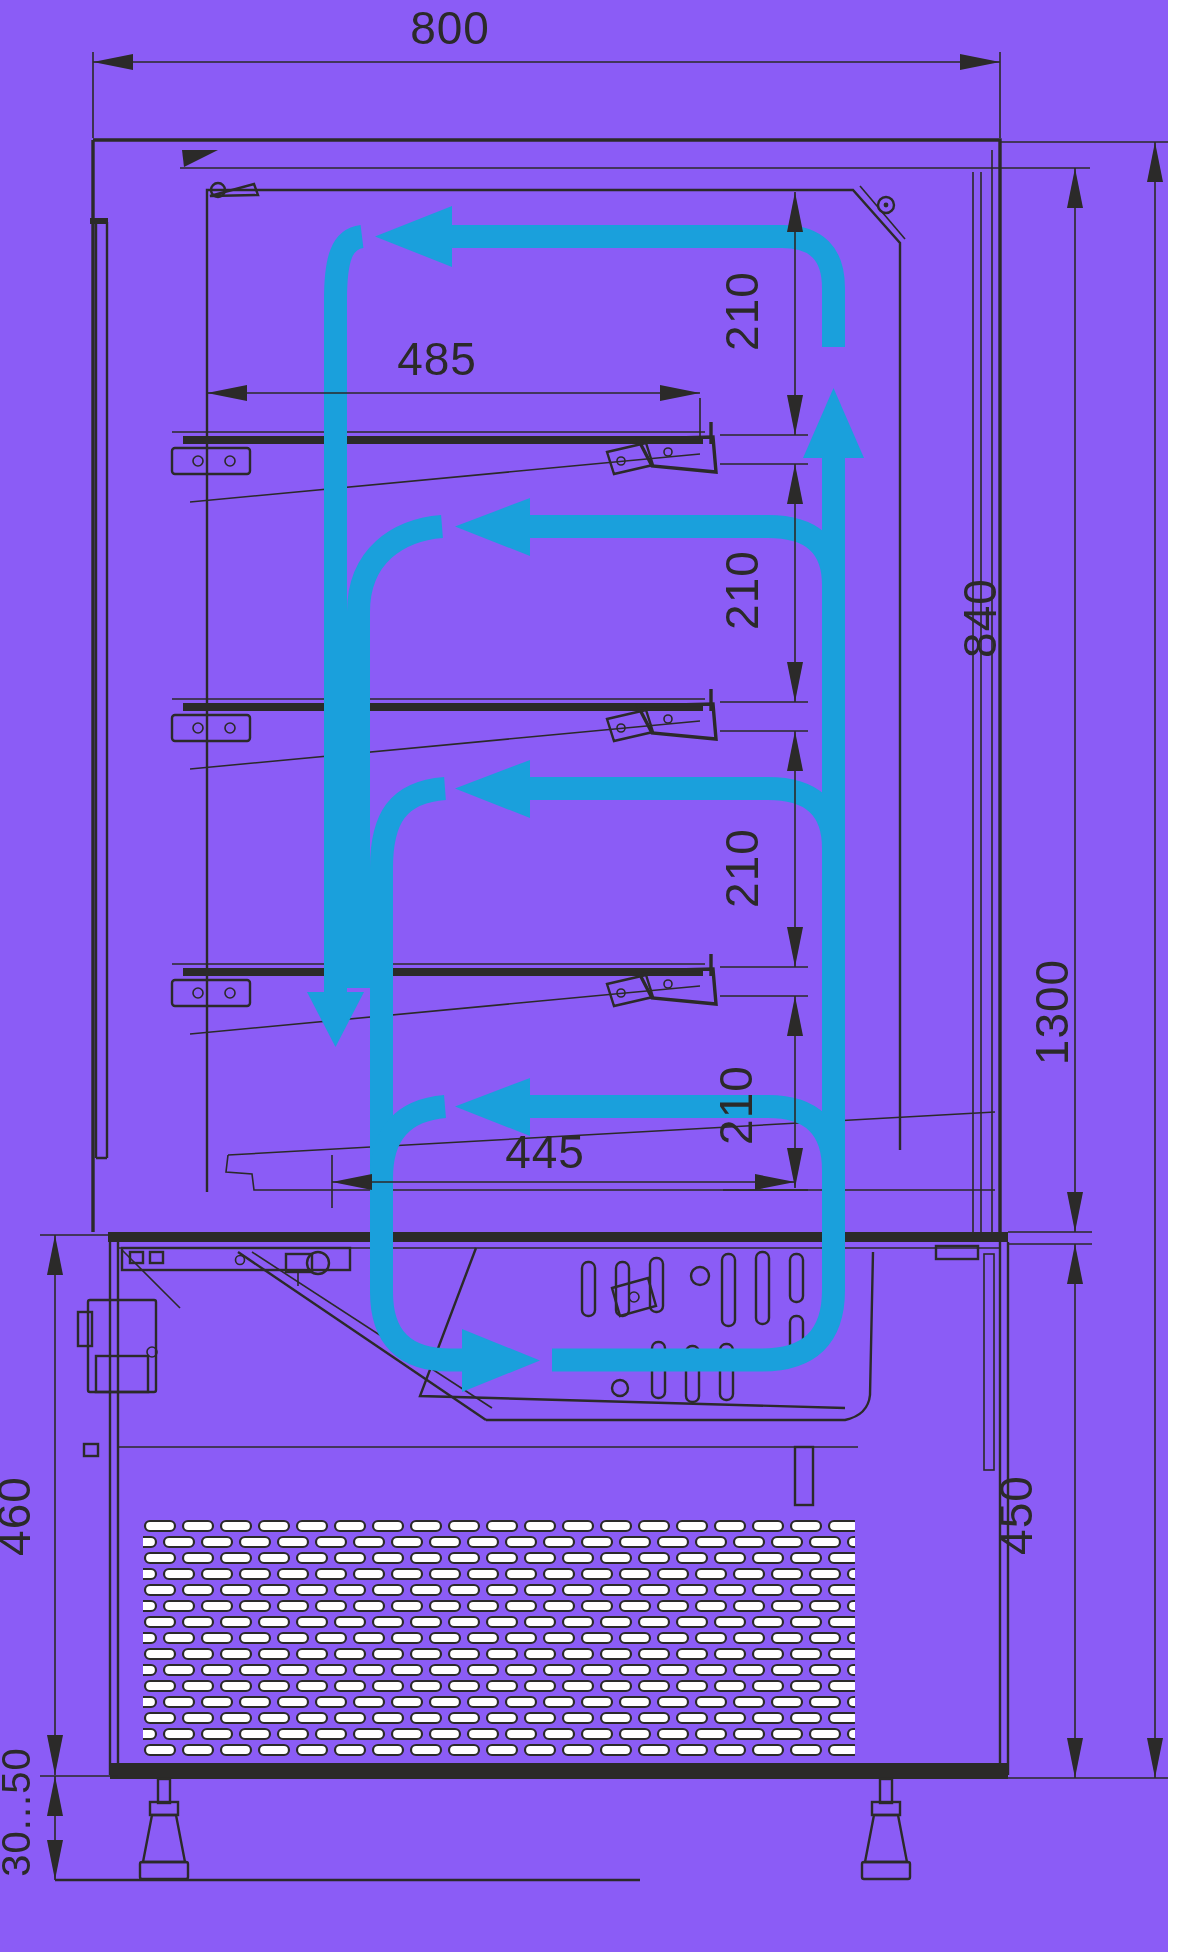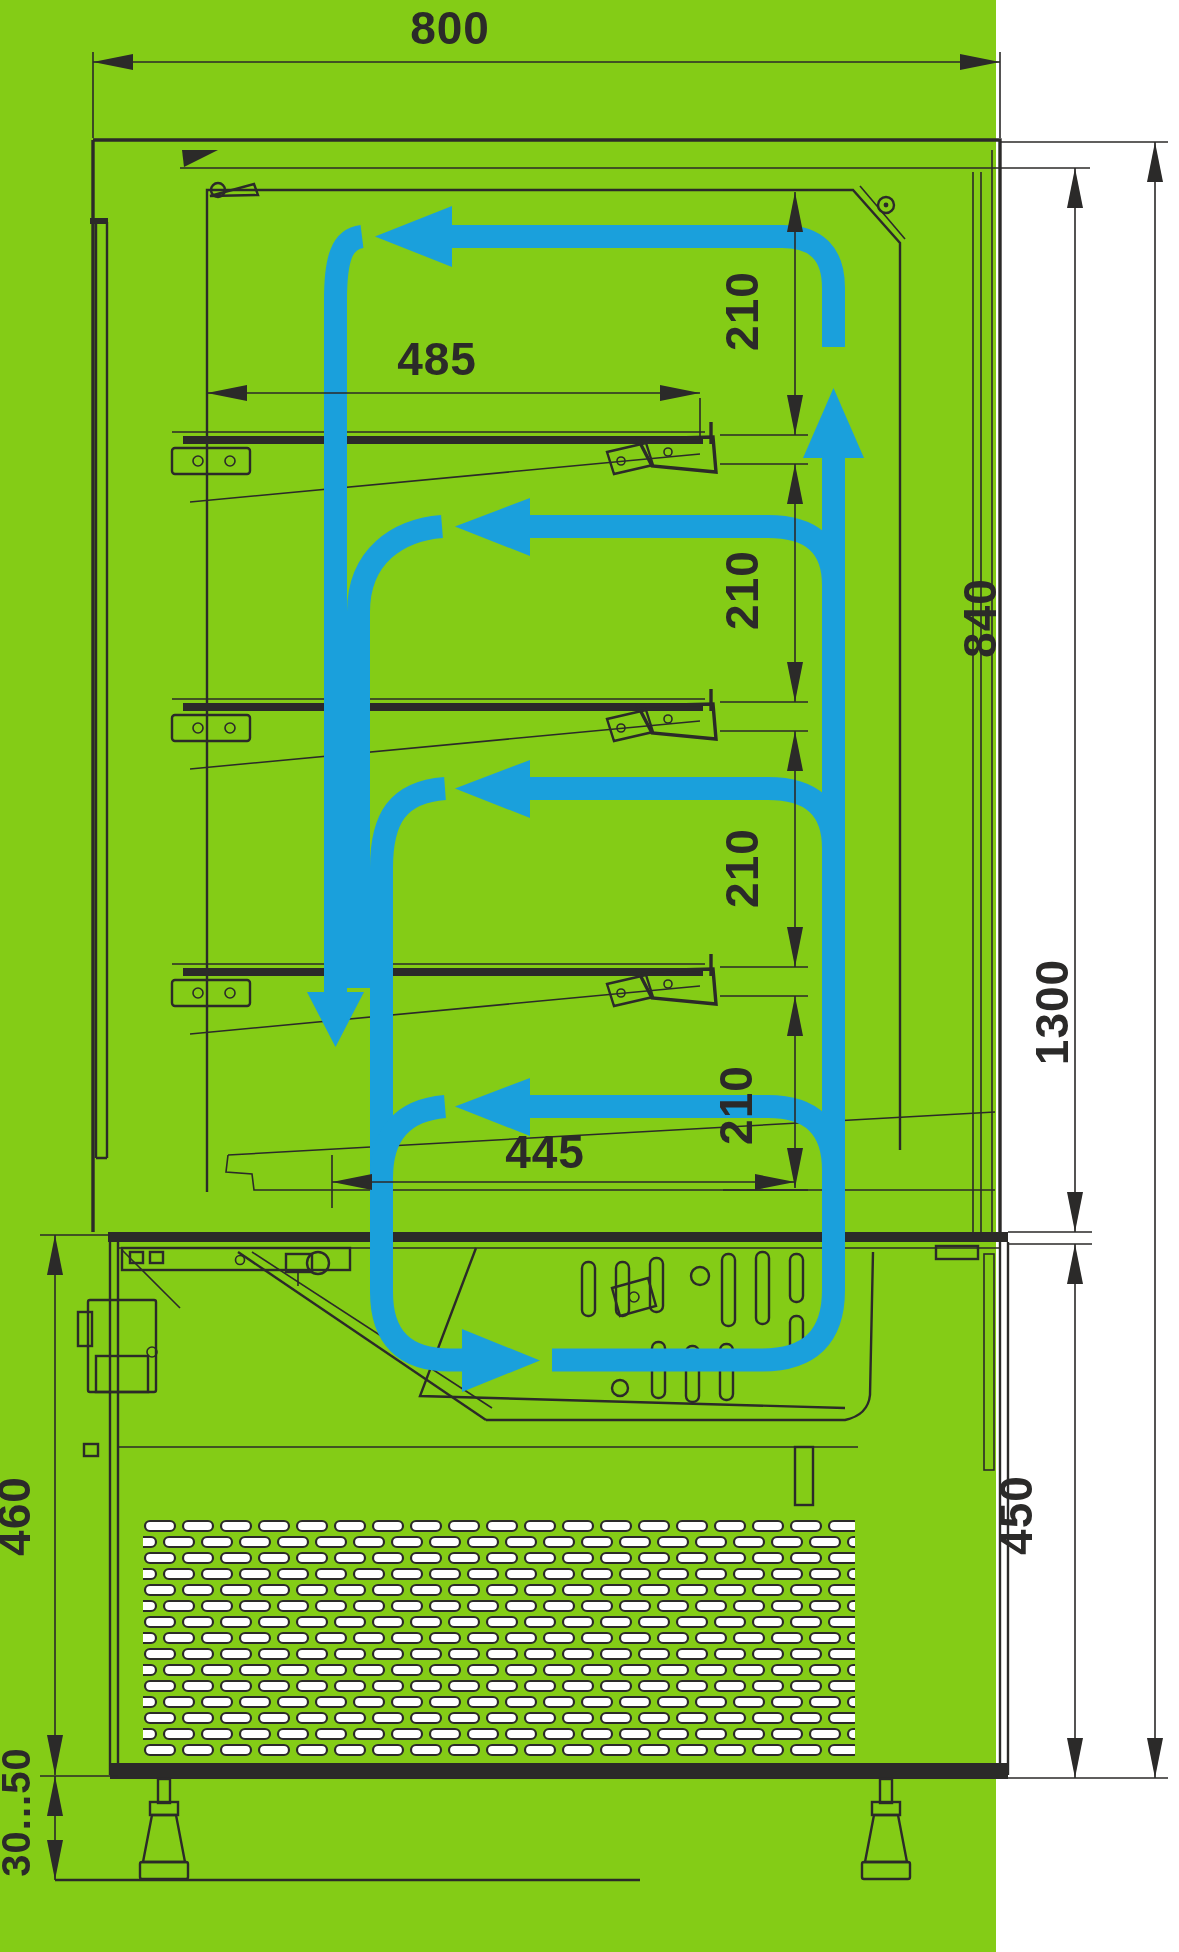--- a/index.html
+++ b/index.html
@@ -1,16 +1,16 @@
 <!DOCTYPE html>
 <html><head>
 <meta charset="utf-8">
 <style>
   html,body{margin:0;padding:0;background:#ffffff;}
-  .stage{width:996px;height:1952px;position:relative;background:#84cc16;font-weight:bold;}
+  .stage{width:1168px;height:1952px;position:relative;background:#8b5cf6;}
   svg{display:block;}
   .dim{font-family:"Liberation Sans",sans-serif;font-size:46px;fill:#2B2A29;letter-spacing:1px;}
   .dim.small{font-size:40px;}
   .thin{fill:none;stroke:#2B2A29;stroke-width:1.6;}
   .ln{fill:none;stroke:#2B2A29;stroke-width:2.4;}
   .ln2{fill:none;stroke:#2B2A29;stroke-width:3.4;}
   .solid{fill:#2B2A29;stroke:none;}
   .band{fill:none;stroke:currentColor;stroke-width:23;}
   .bhead{fill:currentColor;stroke:none;}
 </style>

